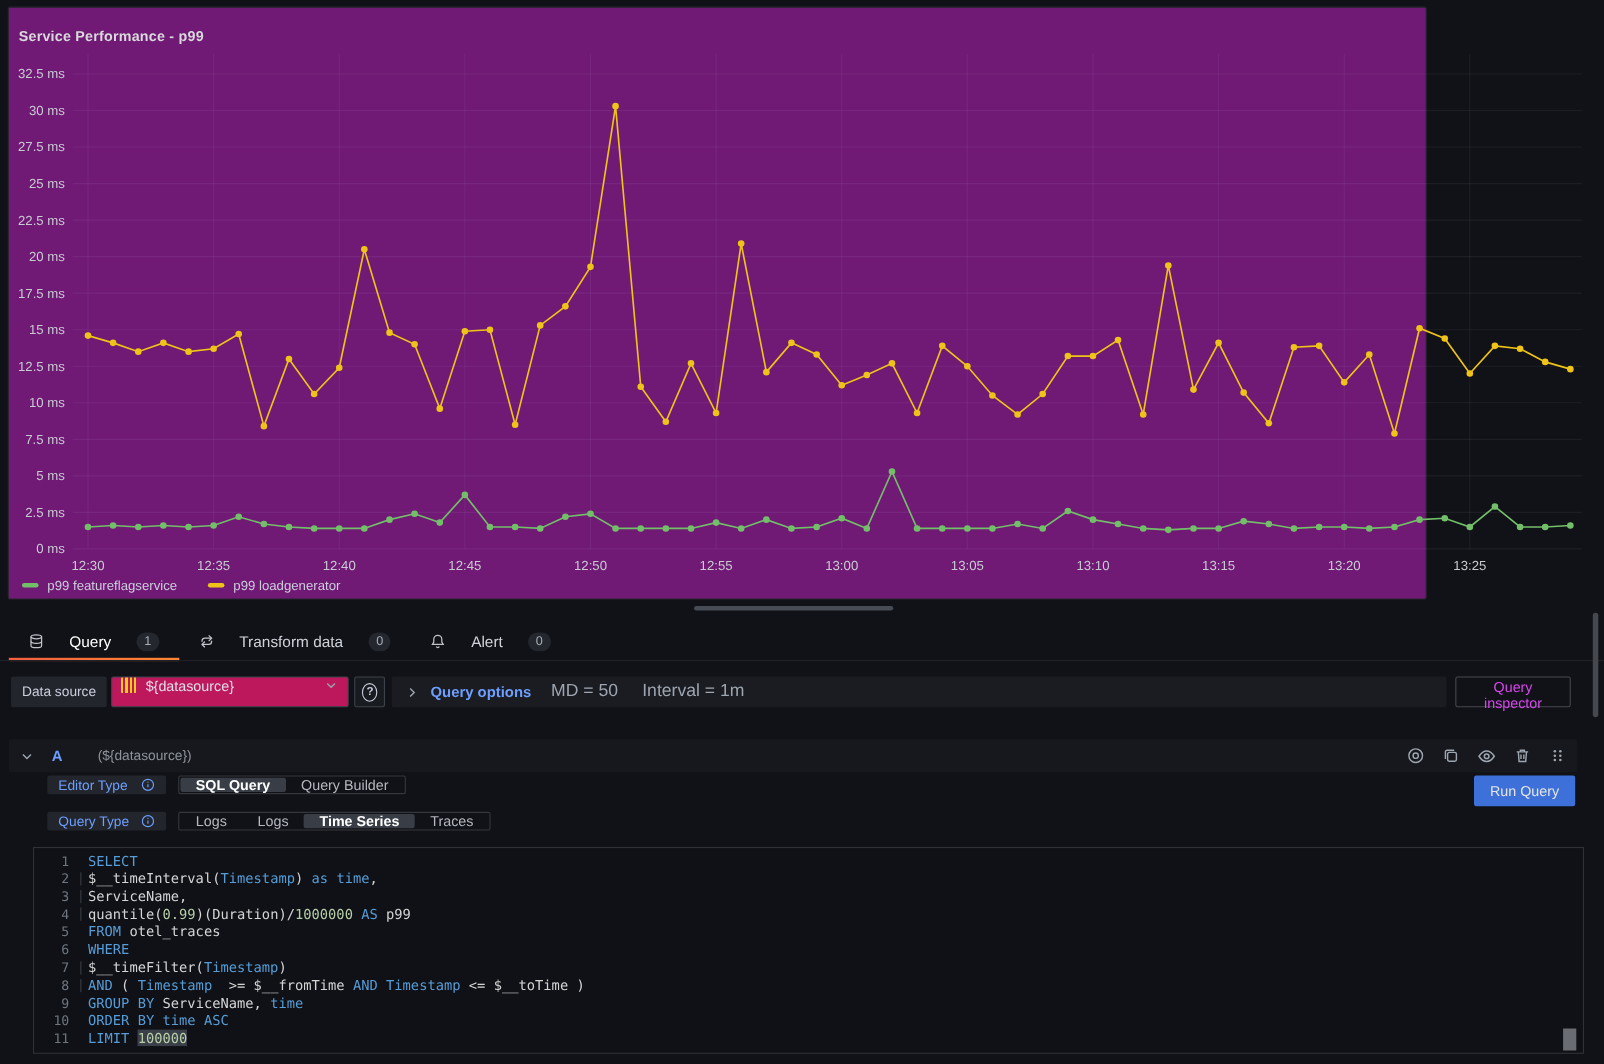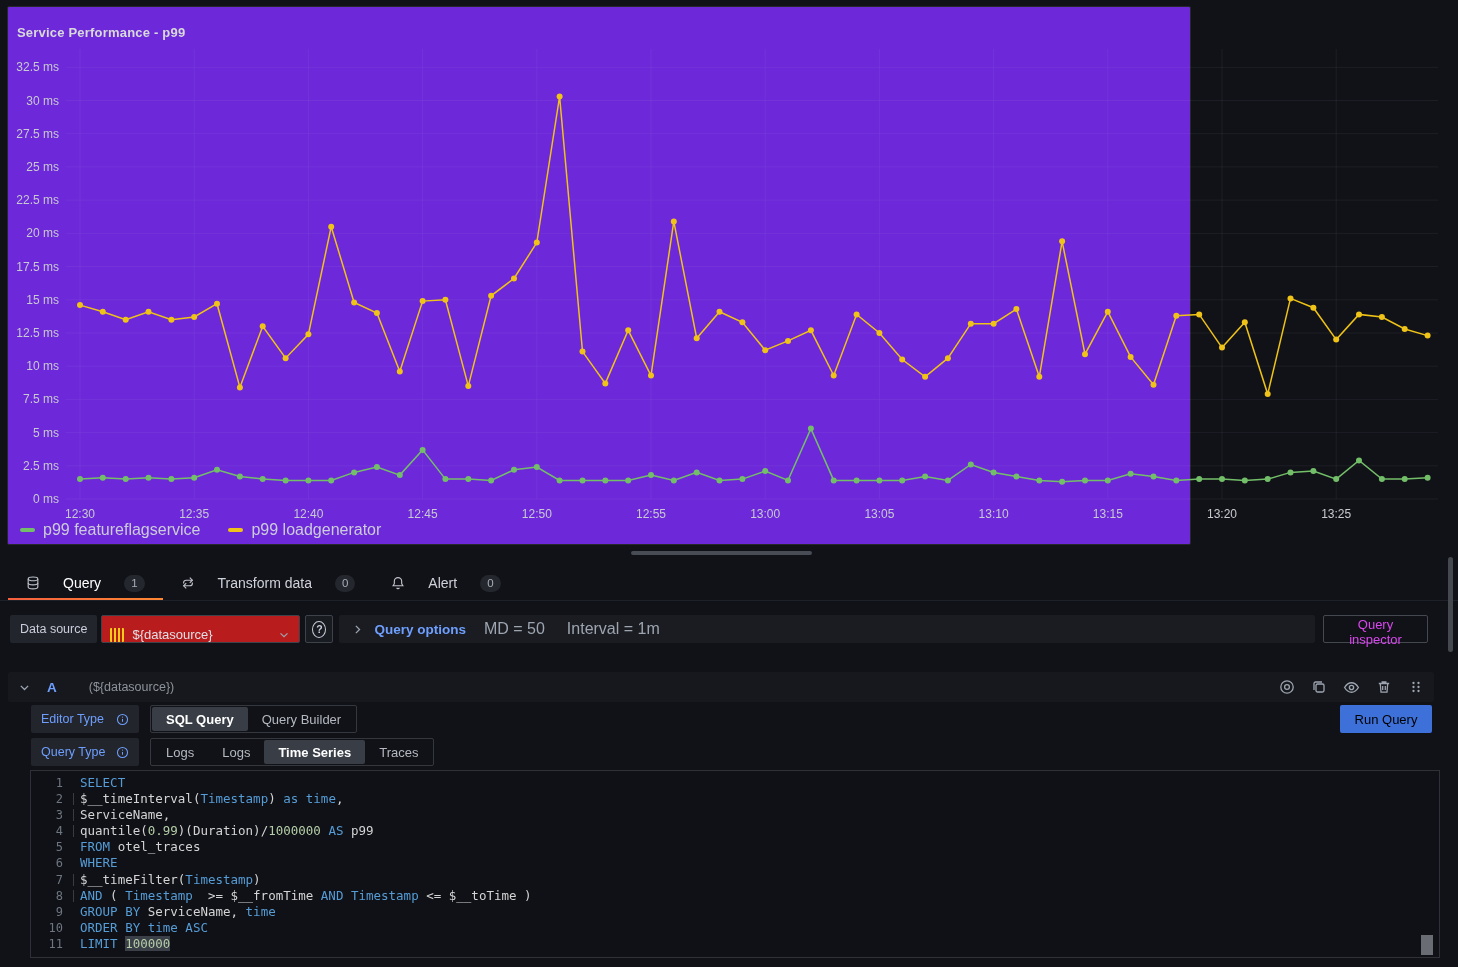--- a/index.html
+++ b/index.html
@@ -3,48 +3,48 @@
 <meta charset="utf-8">
 <style>
   html,body{margin:0;padding:0}
   body{
     width:1458px;height:967px;position:relative;overflow:hidden;
     background:#111217;color:#CCCCDC;
     font-family:"Liberation Sans",sans-serif;
     -webkit-font-smoothing:antialiased;
   }
   
-  .panel{position:absolute;left:7px;top:6px;width:1184px;height:539px;
-    background:#6d28d9;border:1px solid #25272D;border-radius:2px;box-sizing:border-box}
+  .panel{position:absolute;left:7px;top:6px;width:1290px;height:539px;
+    background:#701a75;border:1px solid #25272D;border-radius:2px;box-sizing:border-box}
   .panel-title{position:absolute;left:9px;top:7px;font-size:13px;font-weight:600;
     color:#D8D9DA;letter-spacing:.2px;z-index:2}
   #chart-mount{position:absolute;left:0;top:0;width:1436px;height:537px}
   .legend{position:absolute;left:12px;bottom:5px;display:flex;gap:28px;align-items:center;z-index:2}
-  .legend-item{display:flex;align-items:center;font-size:16px;color:#CCCCDC;cursor:pointer}
+  .legend-item{display:flex;align-items:center;font-size:12px;color:#CCCCDC;cursor:pointer}
   .legend-dash{width:15px;height:4px;border-radius:2px;margin-right:8px}
   
   .resize-bar{position:absolute;left:631px;top:551px;width:181px;height:4px;
     border-radius:2px;background:#484C54}
   
   .tabs{position:absolute;left:8px;top:567px;height:32px;display:flex}
   .tab{display:flex;align-items:center;gap:23px;padding:0 18px;font-size:14px;
     color:#CFD2DA;position:relative;cursor:pointer}
   .tab.active{color:#FFFFFF;font-weight:500}
   .tab.active::after{content:"";position:absolute;left:0;right:0;bottom:-2px;height:3px;
     background:linear-gradient(90deg,#F55F3E,#FF8833)}
   .tab-icon{display:flex;color:#C0C3CC}
   .tab-count{background:#24272E;border-radius:9px;padding:1px 7px;font-size:11.5px;
     color:#A8ADB6;line-height:15px;font-weight:400}
   .tabs-divider{position:absolute;left:0;top:600px;width:1458px;height:1px;background:#1E2127}
   
   .toolbar{position:absolute;left:10px;top:615px;width:1418px;height:28px;display:flex;align-items:stretch}
   .ds-label{background:#22252B;border-radius:2px;padding:0 10px;display:flex;align-items:center;
     font-size:12.5px;color:#CCCCDC;margin-right:4px;white-space:nowrap}
-  .ds-select{width:199px;background:#b91c1c;border:1px solid #3E434B;border-radius:2px;
-    display:flex;align-items:flex-end;padding:0 8px;gap:8px;font-size:13px;color:#DFE0E6;
+  .ds-select{width:216px;background:#be185d;border:1px solid #3E434B;border-radius:2px;
+    display:flex;align-items:flex-start;padding:0 8px;gap:8px;font-size:13px;color:#DFE0E6;
     margin-right:5px;box-sizing:border-box;cursor:pointer}
   .ch-icon{width:14px;height:14px;border-radius:1px;flex:none;
     background:repeating-linear-gradient(90deg,#F6CC19 0 2px,transparent 2px 4px)}
   .ds-chev{margin-left:auto;color:#9DA5B0;display:flex}
   .help-btn{width:28px;background:#181B1F;border:1px solid #3E434B;border-radius:2px;
     color:#CCCCDC;display:flex;align-items:center;justify-content:center;margin-right:6px;cursor:pointer}
   .help-icon{width:15px;height:15px;border:1px solid currentColor;border-radius:50%;
     font-size:10.5px;line-height:15px;text-align:center;font-weight:700}
   .help-icon::before{content:"?"}
   .options-strip{flex:1;background:#1A1C21;border-radius:2px;display:flex;align-items:center;
@@ -56,34 +56,34 @@
     color:#d946ef;font-size:13px;font-family:Liberation Sans, sans-serif;cursor:pointer}
   
   .qrow-header{position:absolute;left:8px;top:672px;width:1426px;height:30px;background:#16181D;
     border-radius:2px;display:flex;align-items:center;padding:0 10px;box-sizing:border-box}
   .qrow-chev{color:#9DA5B0;display:flex;cursor:pointer}
   .qletter{color:#6E9FFF;font-size:13.5px;font-weight:600;margin-left:16px}
   .qds{color:#8E939B;font-size:12.5px;margin-left:32px}
   .qrow-actions{margin-left:auto;display:flex;gap:16px;align-items:center;color:#9DA5B0}
   .qrow-actions span{display:flex;cursor:pointer}
   
-  .field-row{position:absolute;left:31px;display:flex;height:28px}
+  .field-row{position:absolute;left:43px;display:flex;height:17px}
   .row-editor-type{top:705px}
   .row-query-type{top:738px}
   .field-label{background:#22252B;color:#6E9FFF;font-size:12.5px;font-weight:500;
     display:flex;align-items:center;padding:0 10px;width:88px;border-radius:2px;
     justify-content:space-between}
   .info-icon{display:flex;color:#6E9FFF}
   .radio-group{margin-left:11px;border:1px solid #34373D;border-radius:2px;display:flex;
     padding:1px;background:#111217;box-sizing:border-box}
   .radio-opt{padding:0 14px;display:flex;align-items:center;font-size:13px;color:#B4B8C0;
     border-radius:2px;cursor:pointer;white-space:nowrap}
   .radio-opt.selected{background:#383D46;color:#FFFFFF;font-weight:600}
   .run-query{position:absolute;left:1340px;top:705px;width:92px;height:28px;background:#3D71D9;
-    border:none;border-radius:2px;color:#000000;font-size:13px;font-weight:500;font-family:inherit;cursor:pointer}
+    border:none;border-radius:2px;color:#e5e5e5;font-size:13px;font-weight:500;font-family:inherit;cursor:pointer}
   
   .code-editor{position:absolute;left:30px;top:770px;width:1410px;height:188px;
     background:#0F1116;border:1px solid #2E3137;box-sizing:border-box;padding-top:4px;
     font-family:"DejaVu Sans Mono",monospace;font-size:12.5px;overflow:hidden;cursor:text}
   .code-line{display:flex;height:16.1px;line-height:16.1px;white-space:pre}
   .ln{width:32px;text-align:right;color:#6E7681;flex:none;font-size:12px}
   .lc{margin-left:17px;position:relative}
   .code-line.indent .lc::before{content:"";position:absolute;left:-7px;top:2px;height:12px;
     border-left:1px solid #383C42}
   .tok-kw{color:#569CD6}

